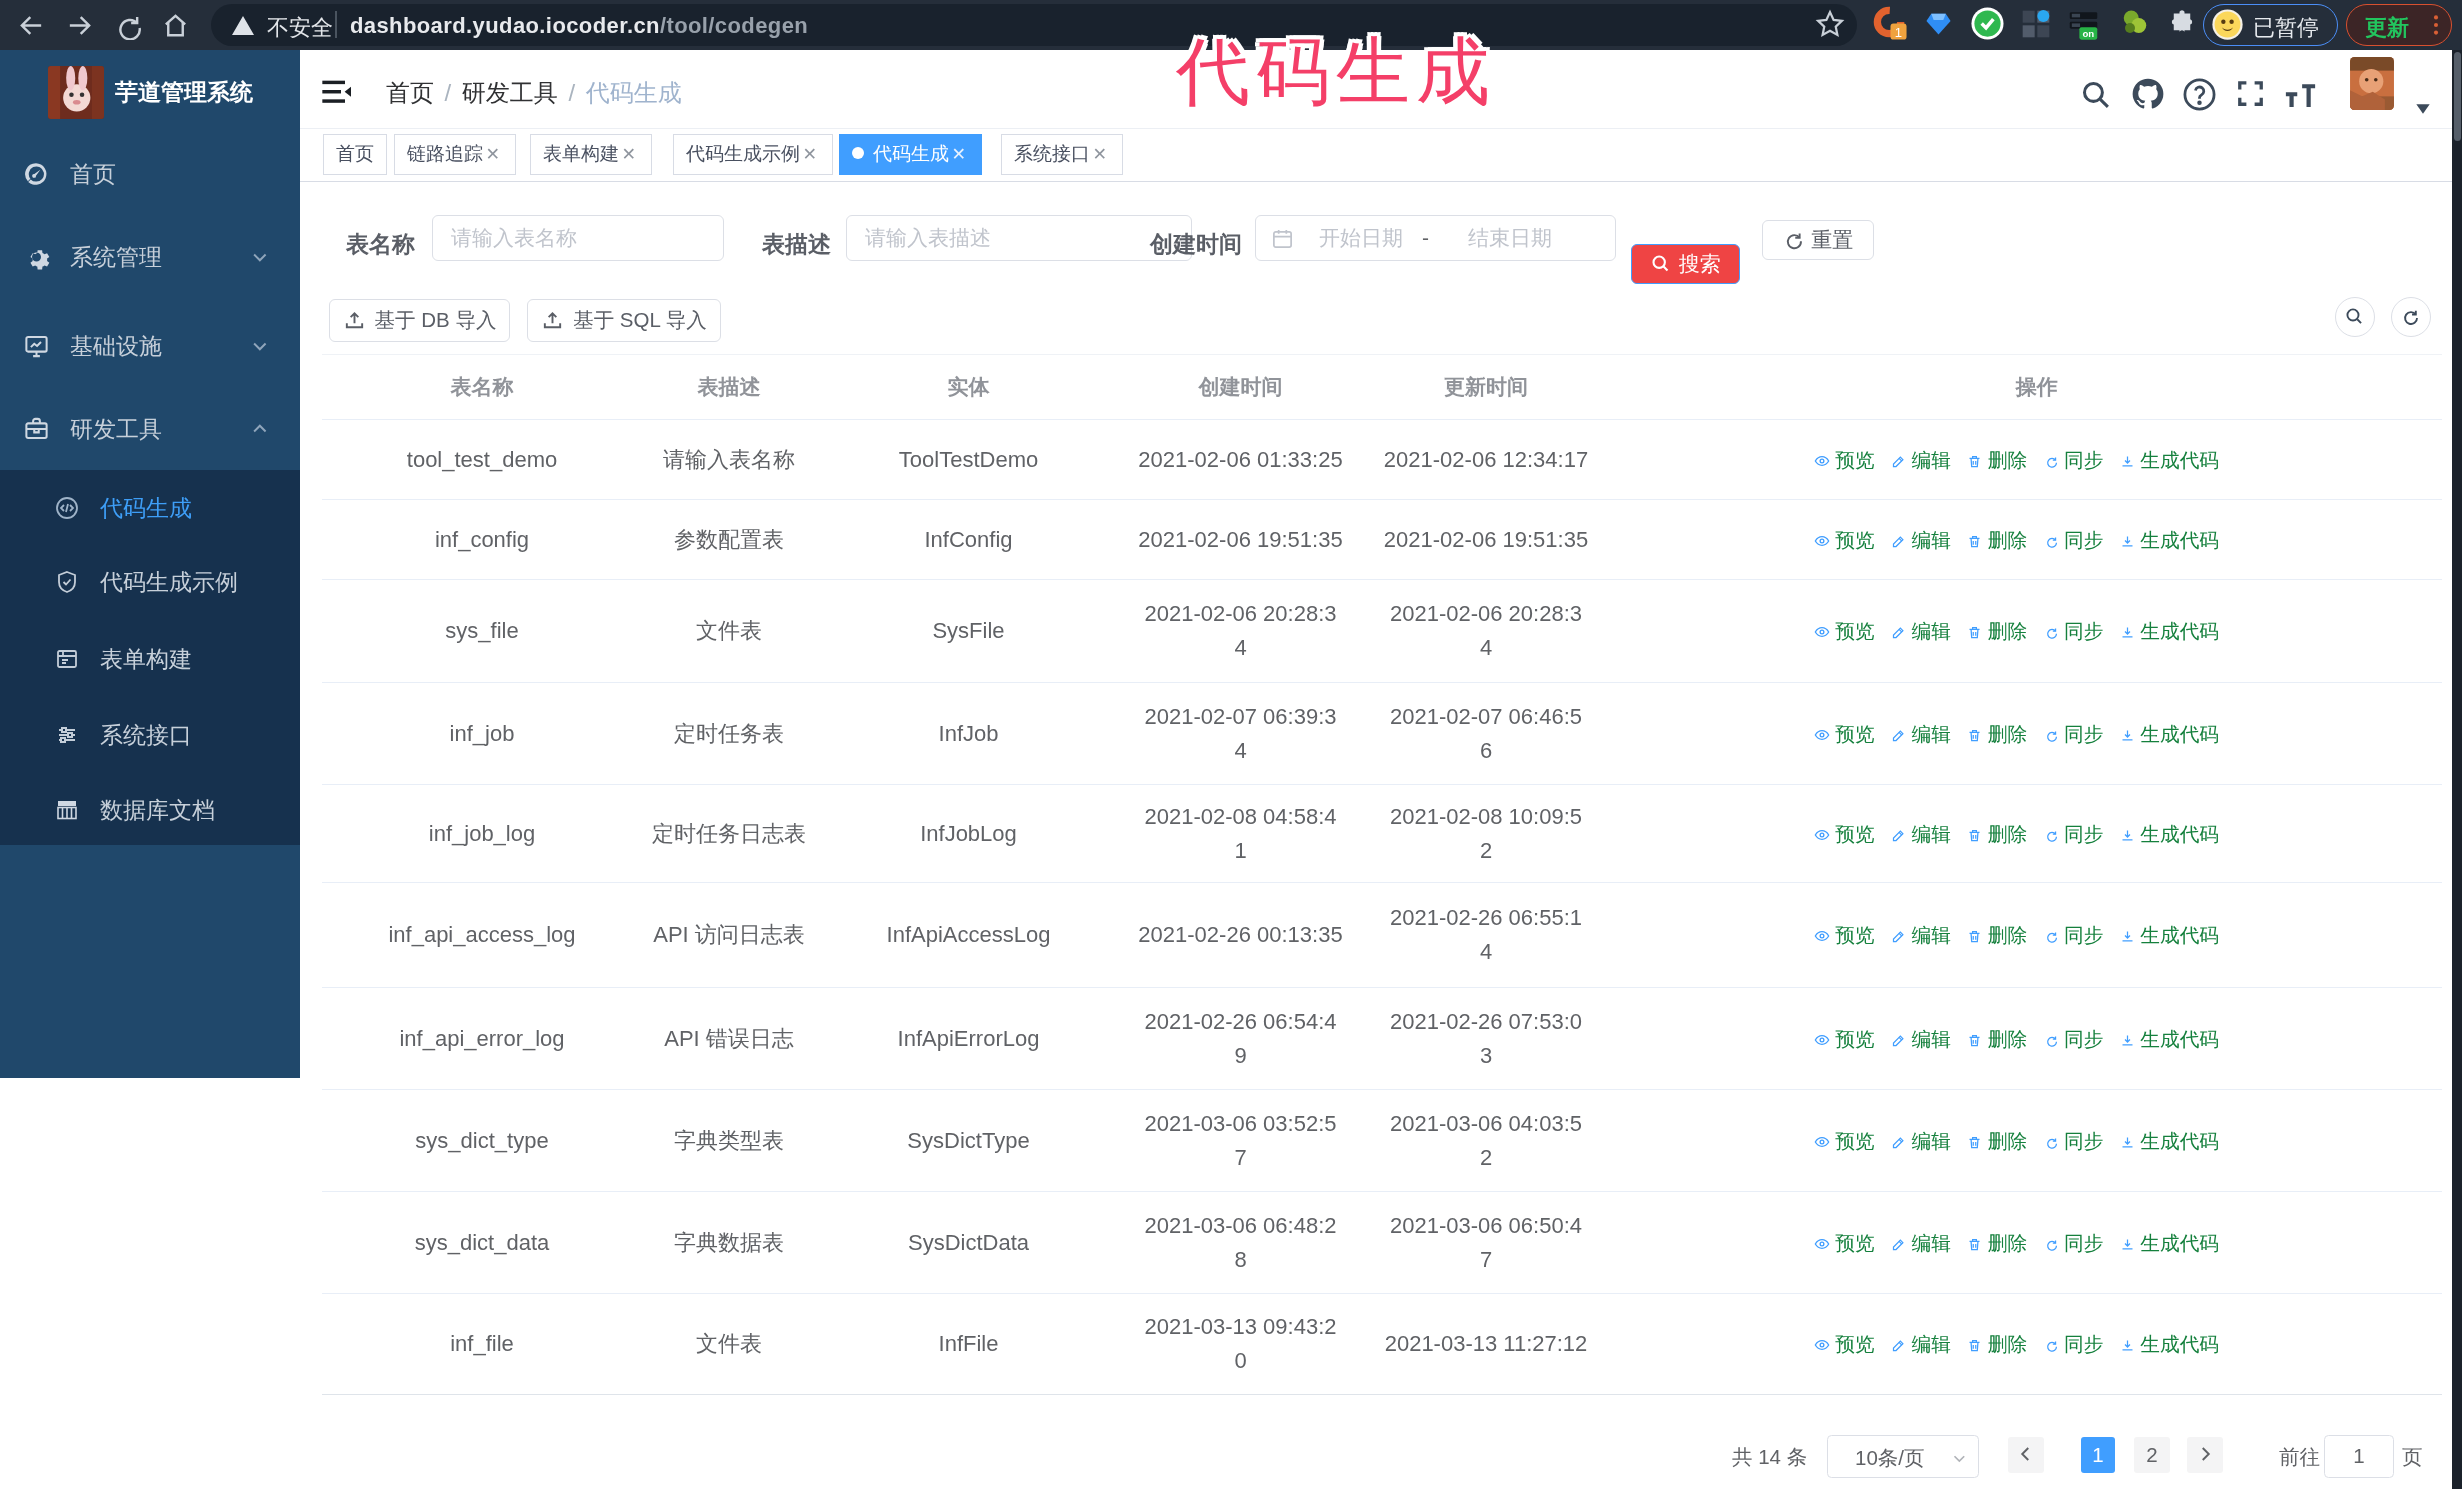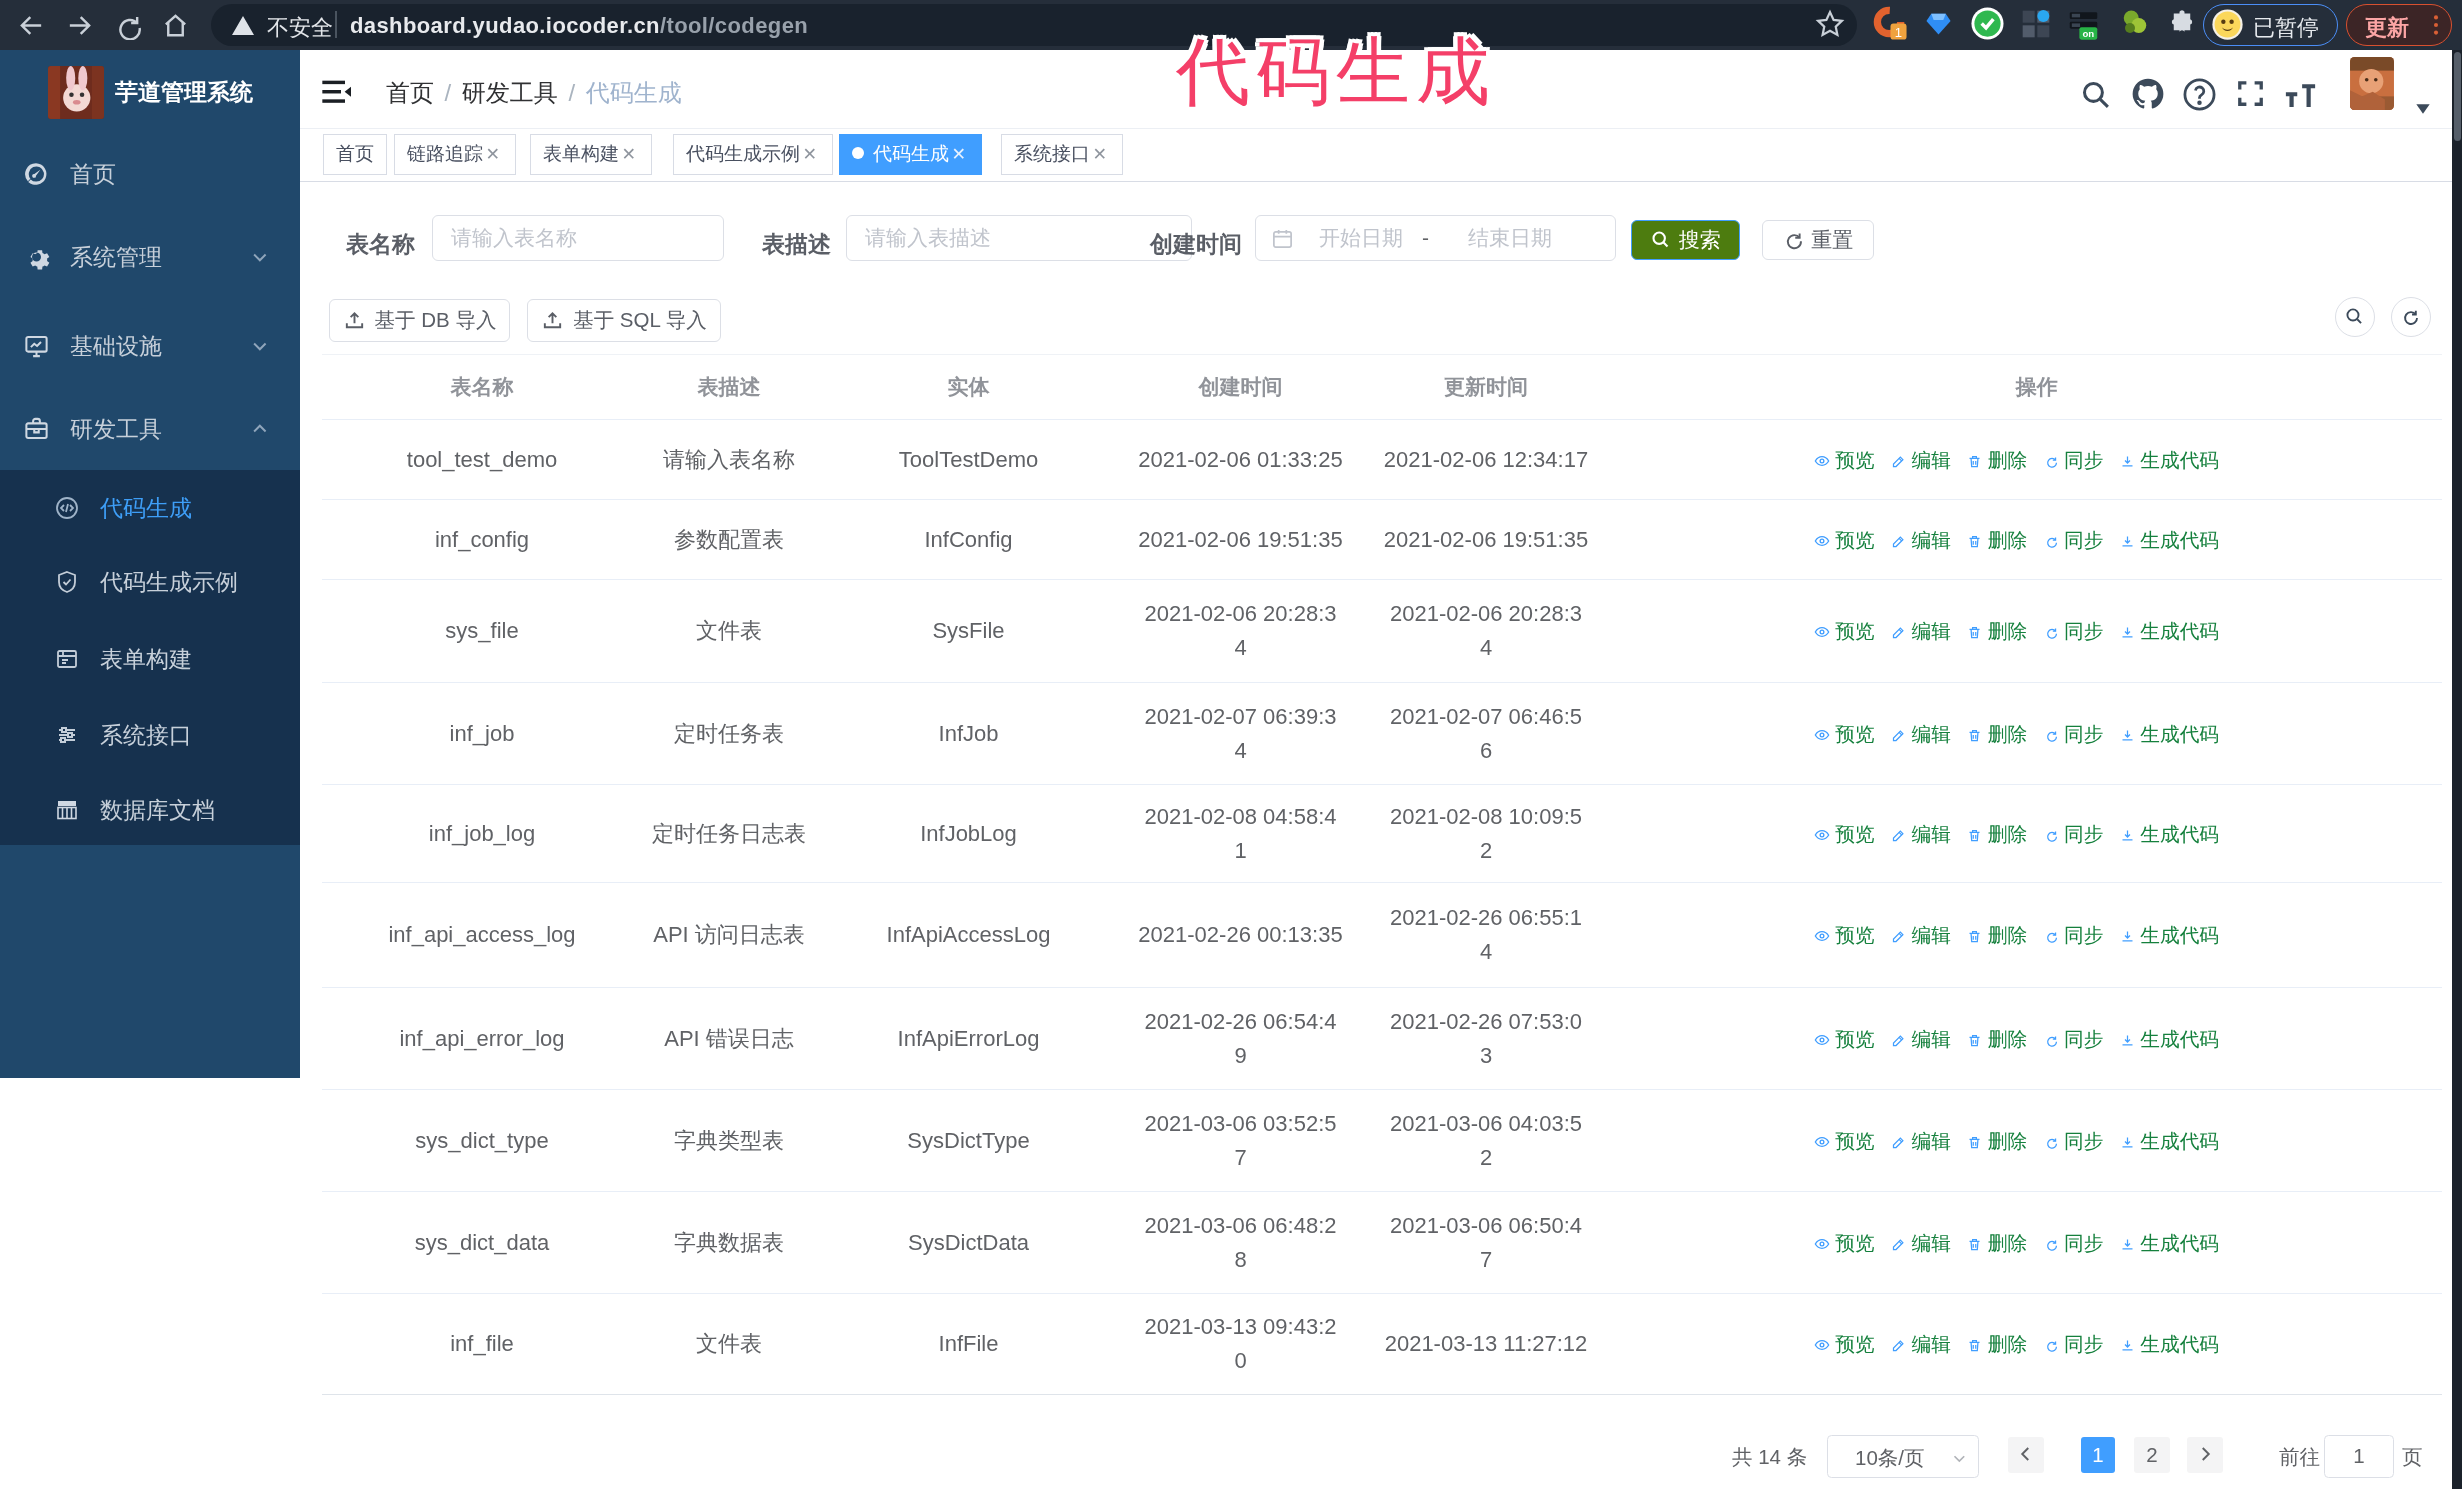--- a/index.html
+++ b/index.html
@@ -49,21 +49,21 @@
   .tag.on { background:#409eff; border-color:#409eff; color:#fff;font-family:Liberation Serif, serif; }
   .tag.on .x { color:#e8f2ff; }
   .tag.on .dot { display:inline-block; width:12px; height:12px; background:#fff; border-radius:50%; margin-right:9px; position:relative; top:-1.5px;}
 
   
   .content { left:300px; top:182px; width:2152px; height:1308px; background:#fff; }
 
   label.flabel { position:absolute; font-size:23px; color:#5a5e66; font-weight:bold; }
   .finput { position:absolute; height:46px; border:1.5px solid #dcdfe6; border-radius:6px; background:#fff; font-size:21px; color:#c0c4cc; line-height:43px; padding-left:18px; }
   .btn { position:absolute; border-radius:6px; font-size:21px; text-align:center; }
-  .btn-blue { background:#4d7c0f; color:#fff; border:1.5px solid #409eff; }
+  .btn-blue { background:#ef4444; color:#fff; border:1.5px solid #409eff;margin-top:24px; }
   .btn-plain { background:#fff; color:#5a5e66; border:1.5px solid #dcdfe6; }
 
   
   .dtable { position:absolute; left:22px; top:172px; width:2119px; border-collapse:collapse; table-layout:fixed; border-top:1.5px solid #eff2f6; }
   .dtable th { font-size:21px; color:#909399; font-weight:bold; border-bottom:1.5px solid #e8eef7; }
   .dtable th:last-child { padding-left:19.7px; }
   .dtable tr:last-child td { border-bottom-color:#dfe4ea; }
   .dtable td { font-size:22px; color:#606266; text-align:center; border-bottom:1.5px solid #e8eef7; line-height:34px; }
   .acts { white-space:nowrap; }
   .alink { color:#15803d; display:inline-block; margin:0 8.3px; white-space:nowrap; font-size:19.7px; }
@@ -150,21 +150,21 @@
     <svg style="left:2211px;top:8.3px" width="33" height="33" viewBox="0 0 24 24">
       <circle cx="12" cy="12" r="11" fill="#f5f0e6"></circle>
       <circle cx="12" cy="12" r="9.4" fill="#fbd75b"></circle>
       <circle cx="9" cy="10" r="1.6" fill="#573c12"></circle>
       <circle cx="15" cy="10" r="1.6" fill="#573c12"></circle>
       <path d="M8 14c1.3 2.4 6.7 2.4 8 0-1 3.6-7 3.6-8 0z" fill="#573c12"></path>
     </svg>
     <div style="position:absolute;left:2253px;top:13px;font-size:22px;color:#e7eaee;">已暂停</div>
 
     <div style="position:absolute;left:2346px;top:3.8px;width:106px;height:42px;border:1.9px solid #d8502f;border-radius:21px;background:#3c2526;"></div>
-    <div style="position:absolute;left:2365px;top:13px;font-size:22px;color:#fca5a5;font-weight:bold;">更新</div>
+    <div style="position:absolute;left:2365px;top:13px;font-size:22px;color:#22c55e;font-weight:bold;">更新</div>
     <svg style="left:2423px;top:12px" width="26" height="26" viewBox="0 0 24 24" fill="#d95f35">
       <circle cx="12" cy="5" r="1.9"></circle>
       <circle cx="12" cy="12" r="1.9"></circle>
       <circle cx="12" cy="19" r="1.9"></circle>
     </svg>
   </div>
   <div class="abs anno">代码生成</div>
   <div class="abs sidebar">
     <div class="side-logo">
       <svg width="56" height="53" viewBox="0 0 37 35">

